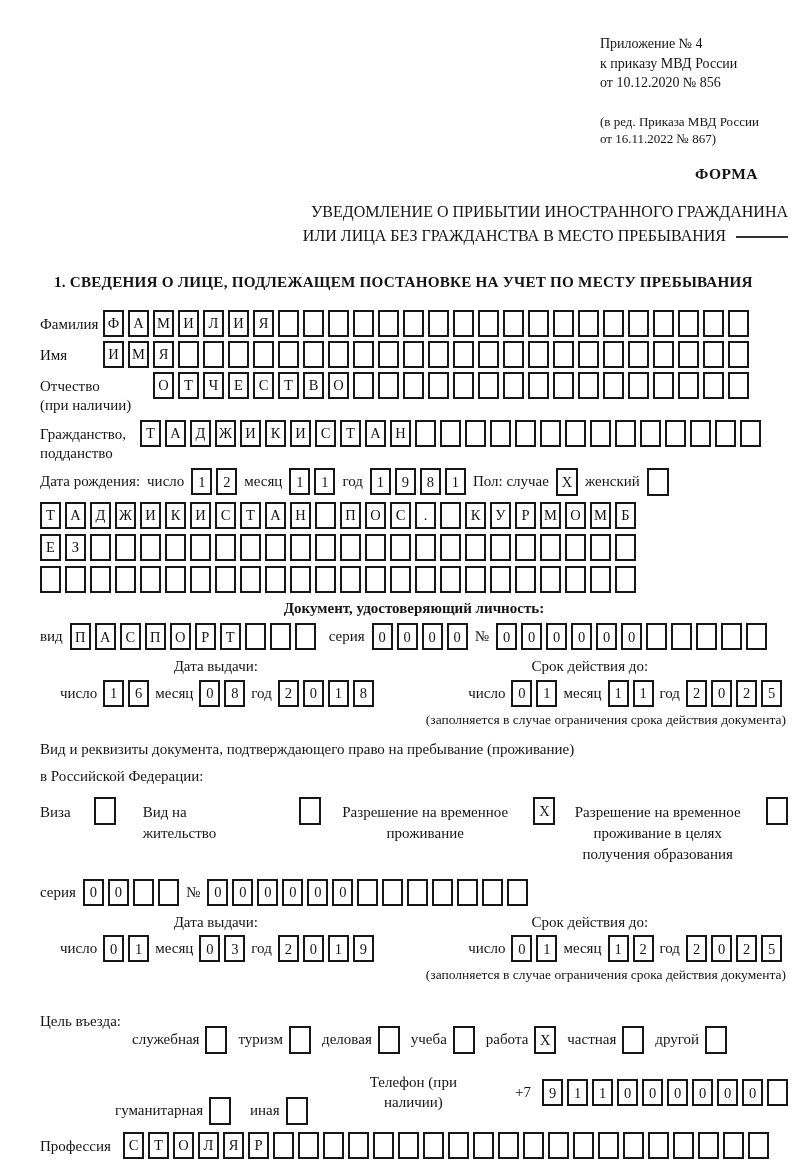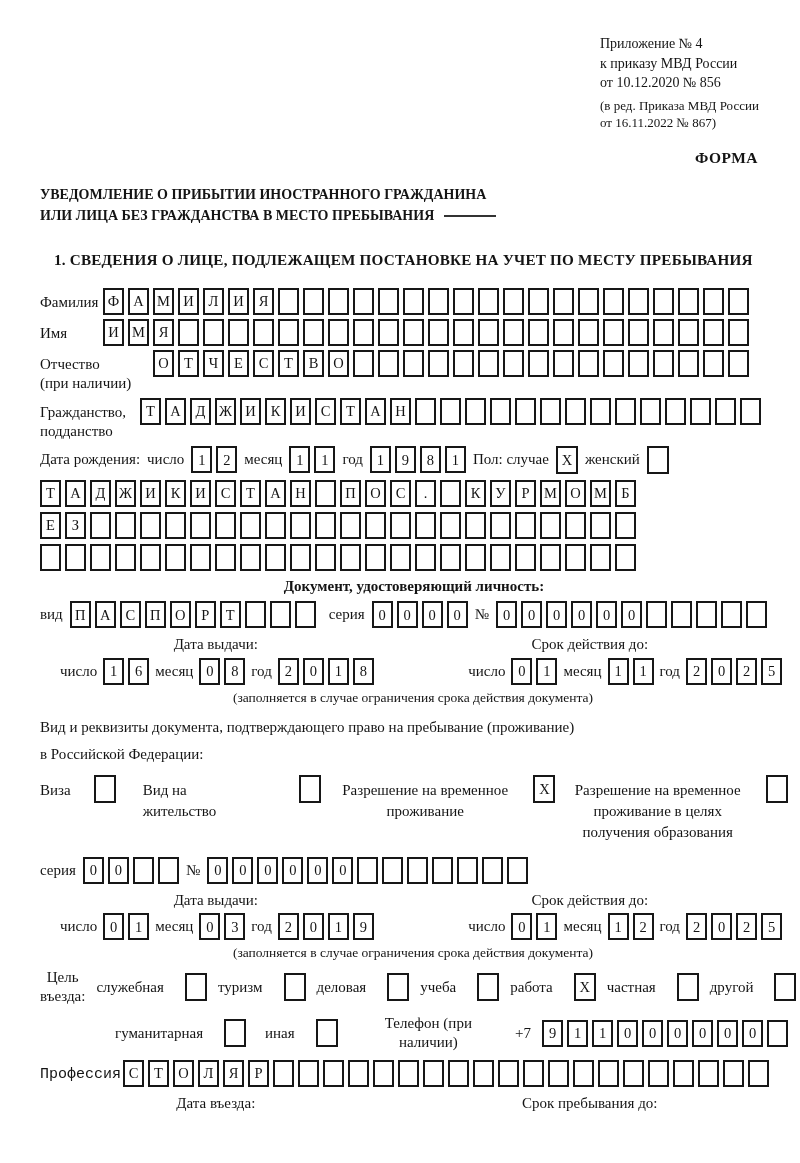--- a/index.html
+++ b/index.html
@@ -6,24 +6,24 @@
   html,body { margin:0; padding:0; }
   body {
     width:800px; height:1163px; overflow:hidden;
     background:#ffffff; color:#141414;
     font-family:"Liberation Serif","DejaVu Serif",serif;
     font-size:15px; line-height:1.3;
     padding:34px 12px 0 40px;
   }
   
   .hdr { margin-left:auto; width:188px; font-size:14px; line-height:1.4; }
-  .hdr-note { margin-top:4px; font-size:13px; line-height:1.35; }
+  .hdr-note { margin-top:20px; font-size:13px; line-height:1.35; }
   .forma { text-align:right; padding-right:30px; font-weight:bold; font-size:15.5px; margin-top:16px; letter-spacing:.5px; }
   
-  .title { text-align:left; font-weight:bold; font-size:14px; margin-top:16px; line-height:1.5; }
+  .title { text-align:right; font-weight:normal; font-size:16px; margin-top:16px; line-height:1.5; }
   .blank-line { display:inline-block; width:52px; border-bottom:2px solid #333; margin-left:10px; transform:translateY(-3px); }
   .sec-heading { font-weight:bold; font-size:15.2px; margin:24px 0 18px 14px; letter-spacing:.2px; }
   
   .frow { display:flex; align-items:flex-start; margin-bottom:4px; }
   .flabel { flex:none; padding-top:5px; line-height:1.3; }
   .w63 { width:63px; } .w100{ width:100px; } .w113{ width:113px; }
   .inline-row { display:flex; align-items:center; gap:7px; margin-bottom:4px; }
   
   .cells { display:inline-flex; gap:4px; }
   .cell {
@@ -35,30 +35,30 @@
   .box .cell { width:22px; height:28px; }
   .stackrows { display:flex; flex-direction:column; gap:5px; }
   
   .doc-heading { text-align:center; font-weight:bold; margin:6px 0 5px; }
   
   .dhead { display:flex; margin-top:7px; font-size:15px; }
   .dh-l { width:47%; text-align:center; }
   .dh-r { flex:1; text-align:center; }
   .date-row { display:flex; justify-content:space-between; align-items:center; margin-top:3px; padding:0 6px 0 20px; }
   .dgrp { display:flex; align-items:center; gap:6px; }
-  .note { font-size:13.5px; text-align:center; margin:4px 2px 6px 0; }
+  .note { font-size:13.5px; text-align:right; margin:4px 2px 6px 0; }
   
   .res-lines { margin-top:8px; line-height:1.75; }
   .opt-row { display:flex; align-items:flex-start; gap:13px; margin:8px 0 14px; }
   .opt { display:flex; align-items:flex-start; gap:23px; }
   .opt .cap { line-height:1.4; padding-top:5px; }
   .opt .cap.c2 { max-width:178px; text-align:center; }
   .opt .cap.c3 { max-width:178px; text-align:center; }
   
-  .pair { display:flex; align-items:center; gap:21px; }
+  .pair { display:flex; align-items:center; gap:6px;margin-top:36px; }
   .purpose-row { display:flex; align-items:center; gap:11px; margin-bottom:7px;text-align:center; }
   .indent75 { padding-left:75px; }
 </style>
 </head>
 <body>
 
 <div class="hdr">
   <div>Приложение № 4</div>
   <div>к приказу МВД России</div>
   <div>от 10.12.2020 № 856</div>
@@ -579,21 +579,21 @@
       <span class="cell">0</span>
       <span class="cell">0</span>
       <span class="cell">0</span>
       <span class="cell">0</span>
       <span class="cell">0</span>
       <span class="cell"></span>
     </span>
 </div>
 
 <div class="frow">
-  <div class="flabel w63" style="width:83px;font-family:Liberation Mono, monospace;">Профессия</div>
+  <div class="flabel w63" style="width:83px;">Профессия</div>
   <div class="cells" style="margin-left:-20px; padding-left:20px;">
       <span class="cell">С</span>
       <span class="cell">Т</span>
       <span class="cell">О</span>
       <span class="cell">Л</span>
       <span class="cell">Я</span>
       <span class="cell">Р</span>
       <span class="cell"></span>
       <span class="cell"></span>
       <span class="cell"></span>

